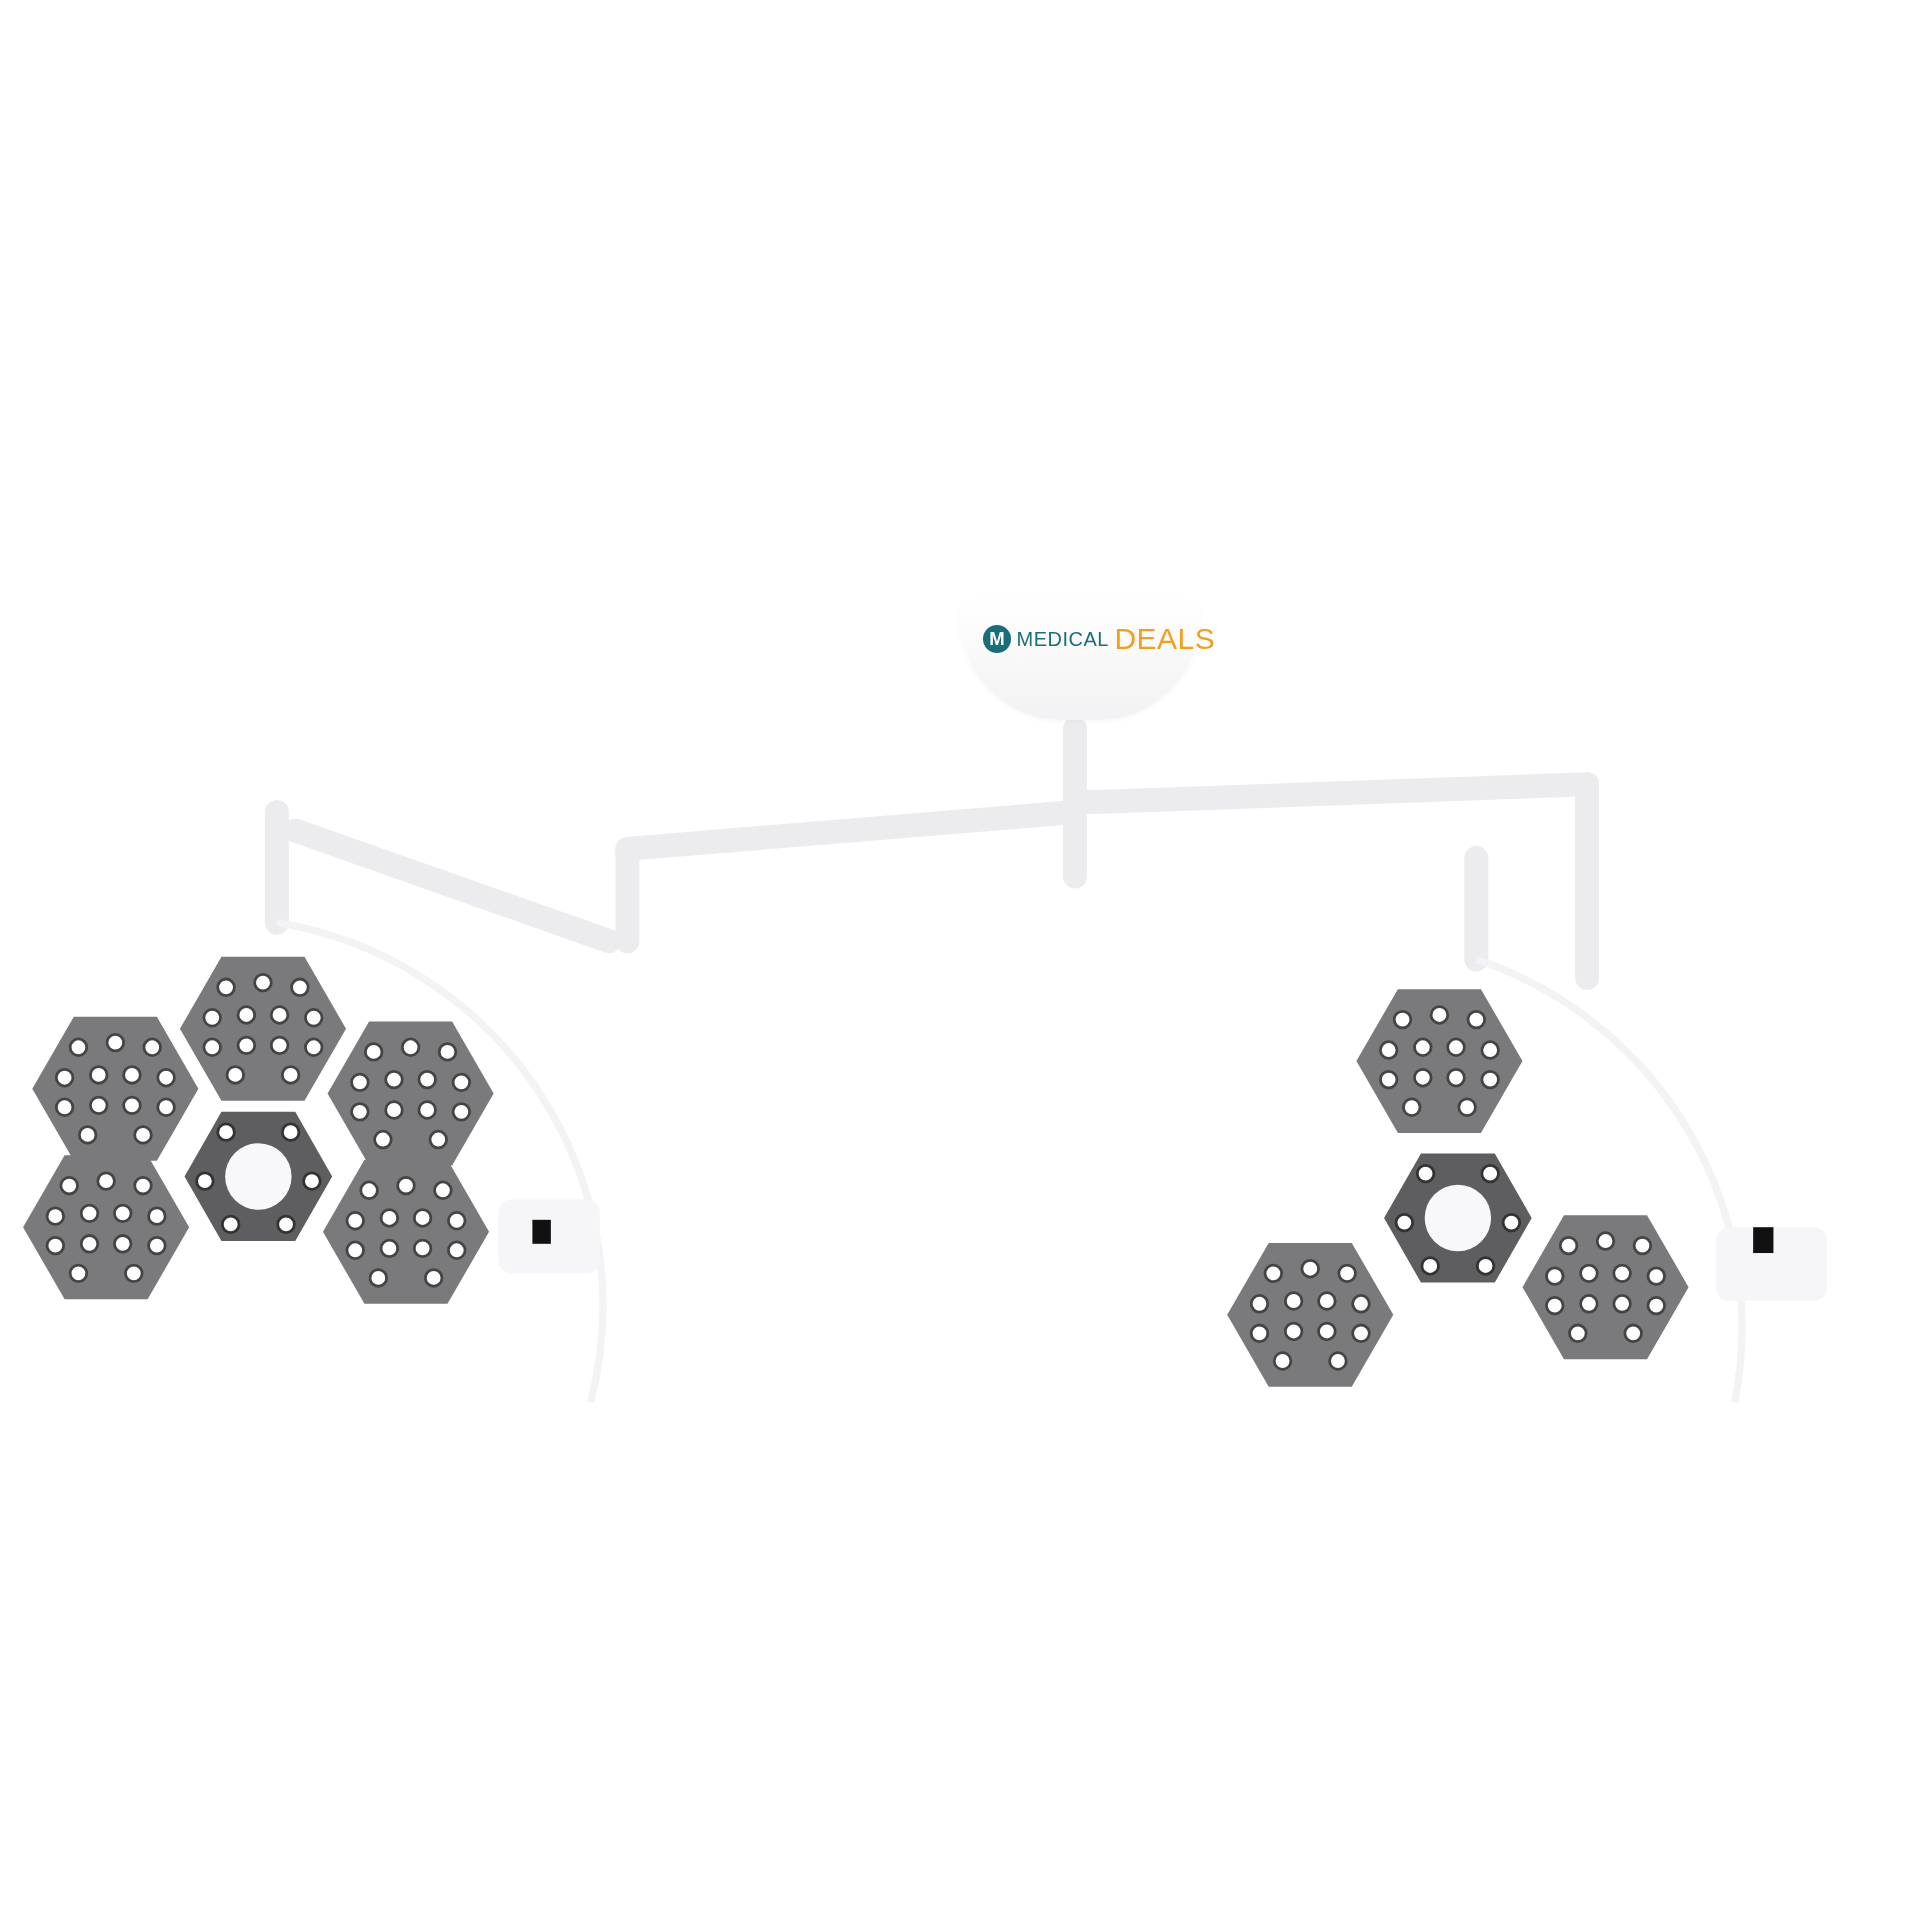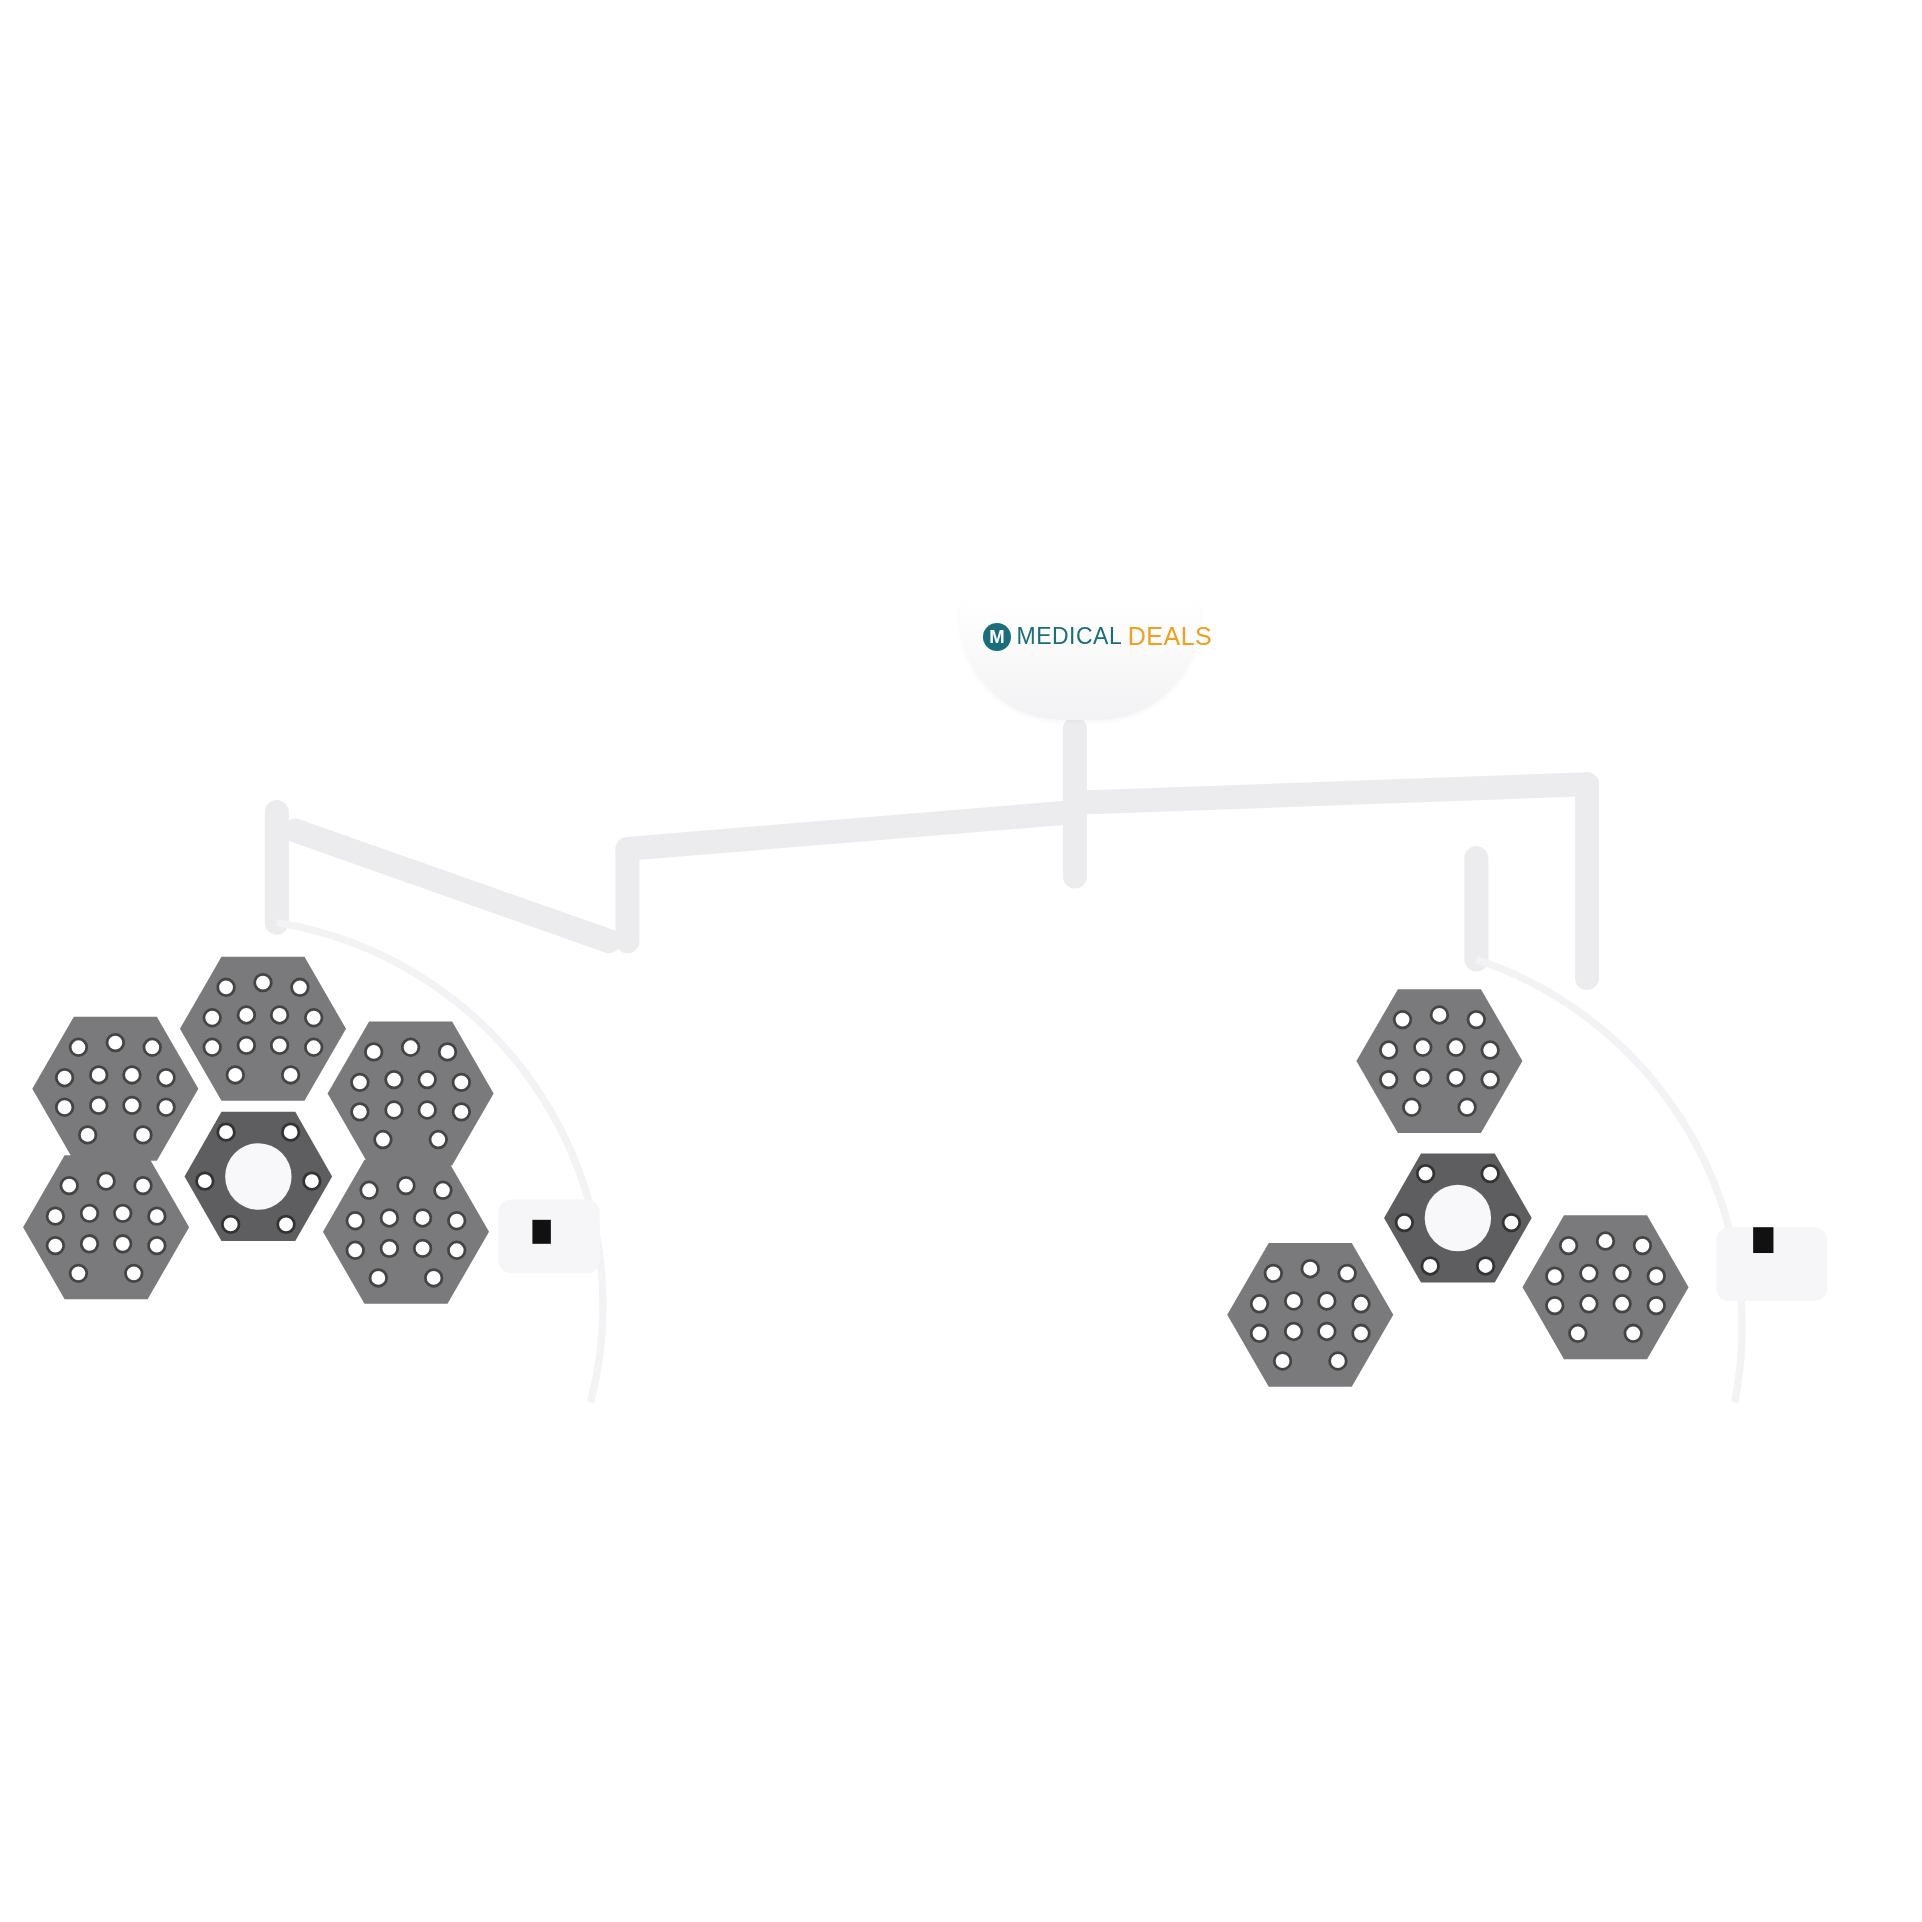--- a/index.html
+++ b/index.html
@@ -1,22 +1,22 @@
 <!DOCTYPE html>
 <html style="font-size:14.8px"><head>
 <meta charset="utf-8">
 <style>
   html, body { margin:0; padding:0; background:#ffffff; }
   body { width:1922px; height:1922px; position:relative; overflow:hidden; font-family:"Liberation Sans", sans-serif; }
   .abs { position:absolute; }
   .canopy { left:960px; top:600px; width:240px; height:120px; background:linear-gradient(180deg,#ffffff 0%,#f2f2f4 100%); border-radius:9.2px 9.2px 102px 102px; box-shadow:0 1.8px 5.5px rgba(0,0,0,0.04); }
   .logo { left:983px; top:622px; display:flex; align-items:center; gap:5.5px; }
   .logo-mark { width:28px; height:28px; border-radius:50%; background:#1a6e7a; color:#fff; font-weight:bold; font-size:18.5px; display:flex; align-items:center; justify-content:center; }
-  .logo-text1 { color:#1a6e7a; font-size:23px; letter-spacing:0.5px; }
-  .logo-text2 { color:#f0a020; font-size:25px; letter-spacing:0.5px; }
+  .logo-text1 { color:#1a6e7a; font-size:20px; letter-spacing:0.5px; }
+  .logo-text2 { color:#f0a020; font-size:30px; letter-spacing:0.5px; }
 </style>
 </head>
 <body>
 
 <svg class="abs" width="1922" height="1922" style="left:0;top:0" viewBox="0 0 2083 2083">
   <g fill="none" stroke="#ececef" stroke-width="26" stroke-linecap="round">
     <line x1="1165" y1="790" x2="1165" y2="950"></line>
     <line x1="680" y1="920" x2="1165" y2="880"></line>
     <line x1="1165" y1="870" x2="1720" y2="850"></line>
     <line x1="1720" y1="850" x2="1720" y2="1060"></line>

